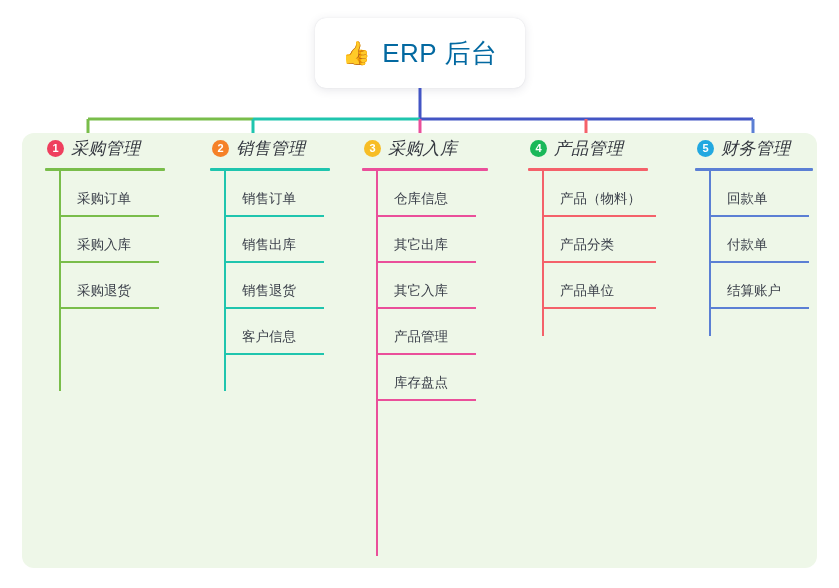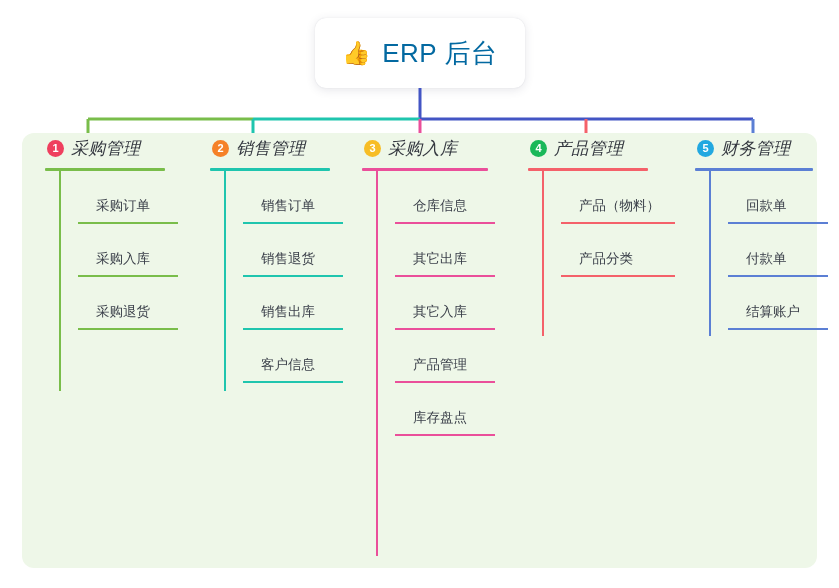--- a/index.html
+++ b/index.html
@@ -112,23 +112,22 @@
     padding-left: 14px;
   }
   .spine {
     position: absolute;
     left: 14px;
     top: 0;
     width: 2px;
   }
   .leaf {
     position: relative;
-    height: 53px;
+    height: 46px;
     box-sizing: border-box;
-    margin-left: 19px;
   }
   .leaf-label {
     position: absolute;
     left: 18px;
     bottom: 9px;
     font-size: 13.5px;
     color: #3a3f49;
     white-space: nowrap;
   }
   .leaf-rule {
@@ -189,25 +188,25 @@
         <span class="col-title">销售管理</span>
       </div>
       <div class="header-rule" style="background: rgb(31, 197, 174); width: 120px;"></div>
       <div class="children">
         <div class="spine" style="background: rgb(31, 197, 174); height: 220px;"></div>
         <div class="leaf">
           <span class="leaf-label">销售订单</span>
           <div class="leaf-rule" style="background: rgb(31, 197, 174); width: 100px;"></div>
         </div>
         <div class="leaf">
+          <span class="leaf-label">销售出库</span>
+          <div class="leaf-rule" style="background: rgb(31, 197, 174); width: 100px;"></div>
+        </div>
+        <div class="leaf">
           <span class="leaf-label">销售退货</span>
-          <div class="leaf-rule" style="background: rgb(31, 197, 174); width: 100px;"></div>
-        </div>
-        <div class="leaf">
-          <span class="leaf-label">销售出库</span>
           <div class="leaf-rule" style="background: rgb(31, 197, 174); width: 100px;"></div>
         </div>
         <div class="leaf">
           <span class="leaf-label">客户信息</span>
           <div class="leaf-rule" style="background: rgb(31, 197, 174); width: 100px;"></div>
         </div>
       </div>
     </div>
     <div class="column" style="left: 340px; width: 155px;">
       <div class="col-header">
@@ -248,20 +247,24 @@
       <div class="children">
         <div class="spine" style="background: rgb(244, 97, 106); height: 165px;"></div>
         <div class="leaf">
           <span class="leaf-label">产品（物料）</span>
           <div class="leaf-rule" style="background: rgb(244, 97, 106); width: 114px;"></div>
         </div>
         <div class="leaf">
           <span class="leaf-label">产品分类</span>
           <div class="leaf-rule" style="background: rgb(244, 97, 106); width: 114px;"></div>
         </div>
+        <div class="leaf">
+          <span class="leaf-label">产品单位</span>
+          <div class="leaf-rule" style="background: rgb(244, 97, 106); width: 114px;"></div>
+        </div>
       </div>
     </div>
     <div class="column" style="left: 673px; width: 150px;">
       <div class="col-header">
         <span class="badge" style="background: rgb(34, 168, 224);">5</span>
         <span class="col-title">财务管理</span>
       </div>
       <div class="header-rule" style="background: rgb(91, 127, 212); width: 118px;"></div>
       <div class="children">
         <div class="spine" style="background: rgb(91, 127, 212); height: 165px;"></div>

